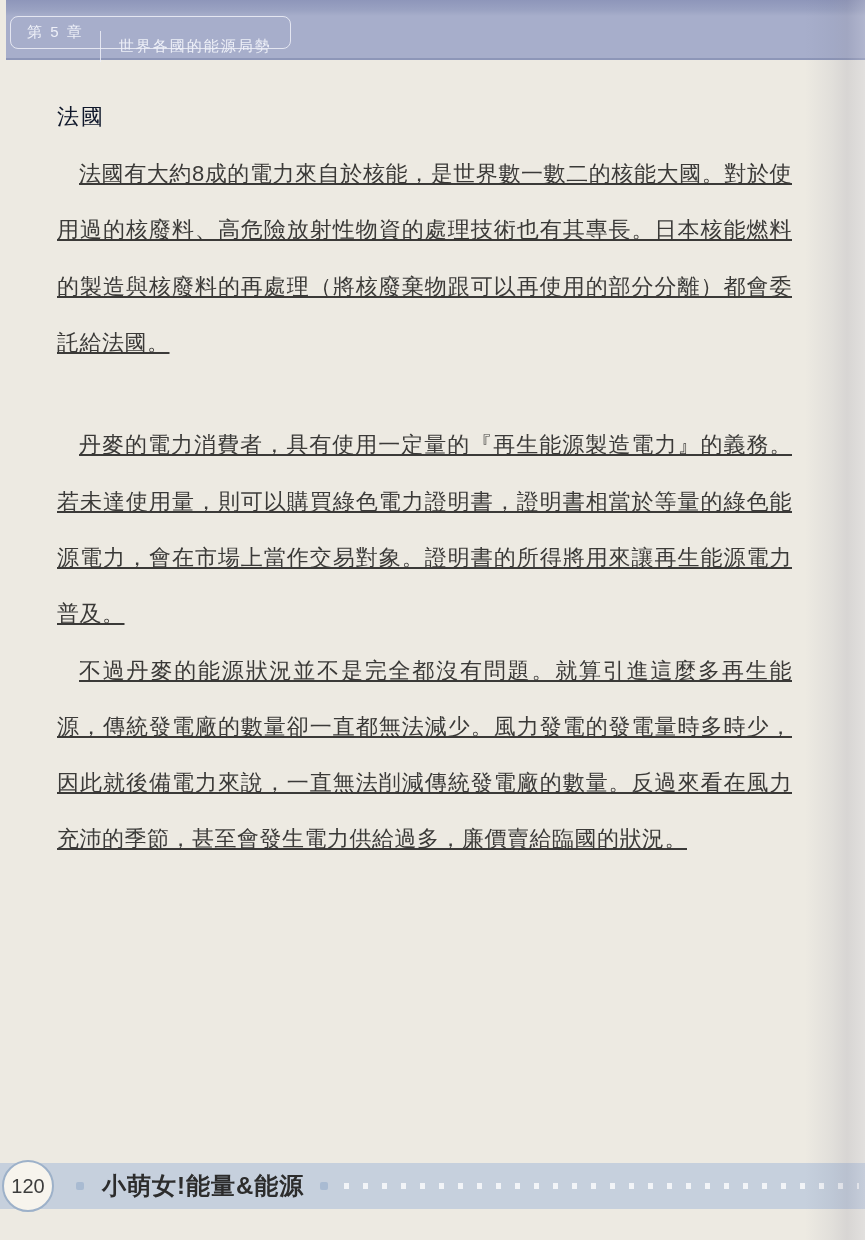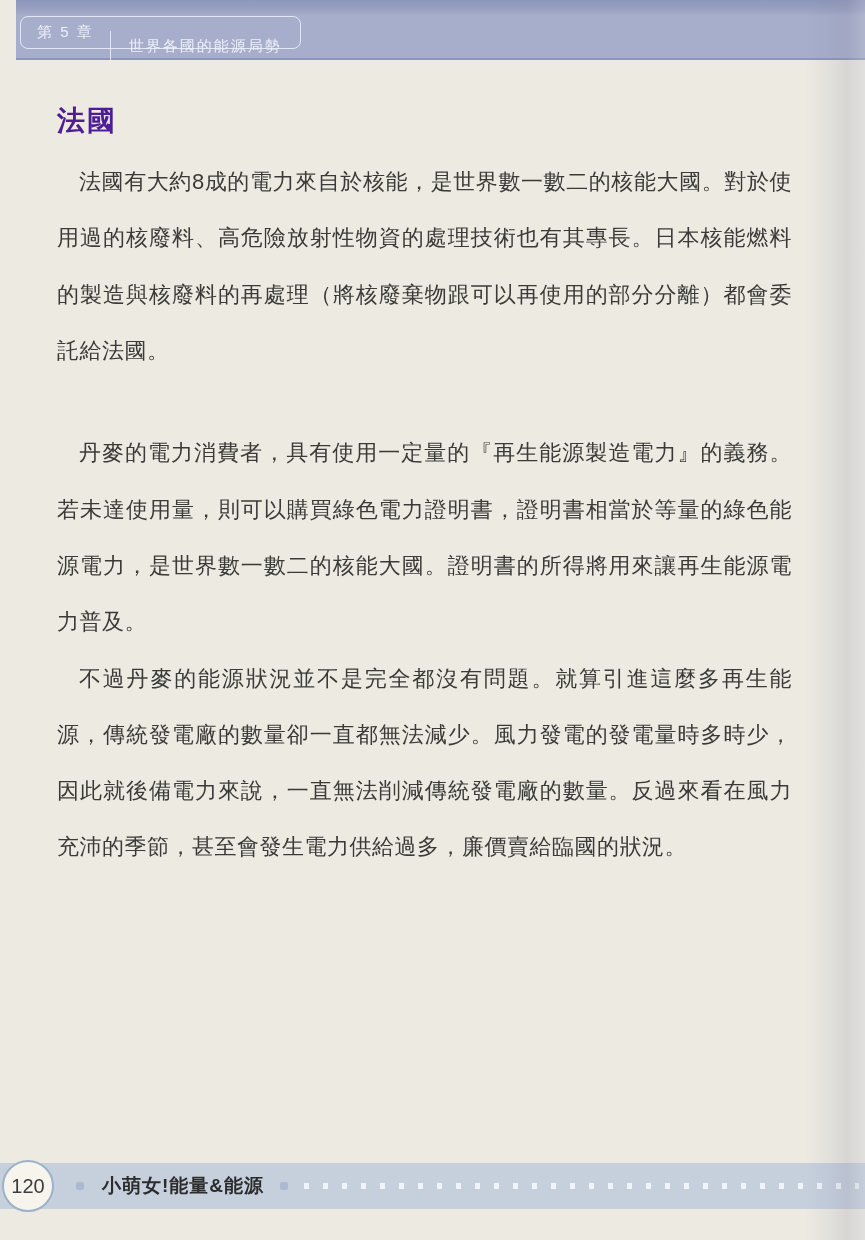--- a/index.html
+++ b/index.html
@@ -18,21 +18,21 @@
     position:absolute;top:0;right:0;bottom:0;width:60px;
     background:linear-gradient(to right,
       rgba(120,125,150,0) 0%,
       rgba(120,125,150,0.10) 45%,
       rgba(140,140,160,0.22) 70%,
       rgba(200,200,212,0.30) 100%);
     pointer-events:none;
   }
   
   .header-band{
-    position:absolute;top:0;left:16px;right:0;height:58px;
+    position:absolute;top:0;left:6px;right:0;height:58px;
     background:linear-gradient(to bottom,#8e96ba 0,#9aa2c2 10px,#a7aecb 16px,#a7aecb 100%);
     border-bottom:2px solid #8d96b8;
   }
   .chapter-pill{
     position:absolute;left:4px;top:16px;height:31px;
     display:flex;align-items:center;
     border:1.5px solid rgba(238,240,248,0.85);
     border-radius:8px;
     color:#eef0f8;
     font-size:15px;
@@ -47,32 +47,33 @@
     display:flex;align-items:center;margin-top:28px;
   }
   
   .content{
     position:absolute;top:102px;left:57px;width:735px;
     color:#3b3a38;
   }
   .section + .section{margin-top:46px;}
   .section h2{
     margin:0 0 14px 0;
-    font-size:28px;
-    font-weight:bold;
-    color:#4c1d95;
+    font-size:22px;
+    font-weight:normal;
+    color:#0f172a;
     letter-spacing:2px;
   }
   .section p{
     margin:0;
     font-size:22px;
     line-height:2.56;
     text-indent:1em;
     text-align:justify;
     letter-spacing:0.5px;
+    text-decoration:underline;
   }
   
   .footer-band{
     position:absolute;left:0;right:0;top:1163px;height:46px;
     background:#c6d0dd;
     display:flex;align-items:center;
   }
   .page-num-circle{
     flex:0 0 auto;
     width:52px;height:52px;
@@ -87,21 +88,21 @@
   .footer-dot{
     flex:0 0 auto;
     width:8px;height:8px;border-radius:2px;
     background:#a9bbd2;
   }
   .footer-dot.d1{margin-left:22px;}
   .footer-dot.d2{margin-left:16px;}
   .book-title{
     flex:0 0 auto;
     margin-left:18px;
-    font-size:19px;
+    font-size:24px;
     font-weight:bold;
     color:#2c2c2c;
     letter-spacing:1px;
     white-space:nowrap;
   }
   .dot-trail{
     flex:1 1 auto;
     height:6px;
     margin:0 6px 0 16px;
     background:repeating-linear-gradient(to right,
@@ -122,21 +123,21 @@
   </div>
 
   <div class="content">
 
     <div class="section">
       <h2>法國</h2>
       <p>法國有大約8成的電力來自於核能，是世界數一數二的核能大國。對於使用過的核廢料、高危險放射性物資的處理技術也有其專長。日本核能燃料的製造與核廢料的再處理（將核廢棄物跟可以再使用的部分分離）都會委託給法國。</p>
     </div>
 
     <div class="section">
-      <p>丹麥的電力消費者，具有使用一定量的『再生能源製造電力』的義務。若未達使用量，則可以購買綠色電力證明書，證明書相當於等量的綠色能源電力，是世界數一數二的核能大國。證明書的所得將用來讓再生能源電力普及。</p>
+      <p>丹麥的電力消費者，具有使用一定量的『再生能源製造電力』的義務。若未達使用量，則可以購買綠色電力證明書，證明書相當於等量的綠色能源電力，會在市場上當作交易對象。證明書的所得將用來讓再生能源電力普及。</p>
       <p>不過丹麥的能源狀況並不是完全都沒有問題。就算引進這麼多再生能源，傳統發電廠的數量卻一直都無法減少。風力發電的發電量時多時少，因此就後備電力來說，一直無法削減傳統發電廠的數量。反過來看在風力充沛的季節，甚至會發生電力供給過多，廉價賣給臨國的狀況。</p>
     </div>
 
   </div>
 
   <div class="footer-band">
     <div class="page-num-circle">
       <span>120</span>
     </div>
     <span class="footer-dot d1"></span>

